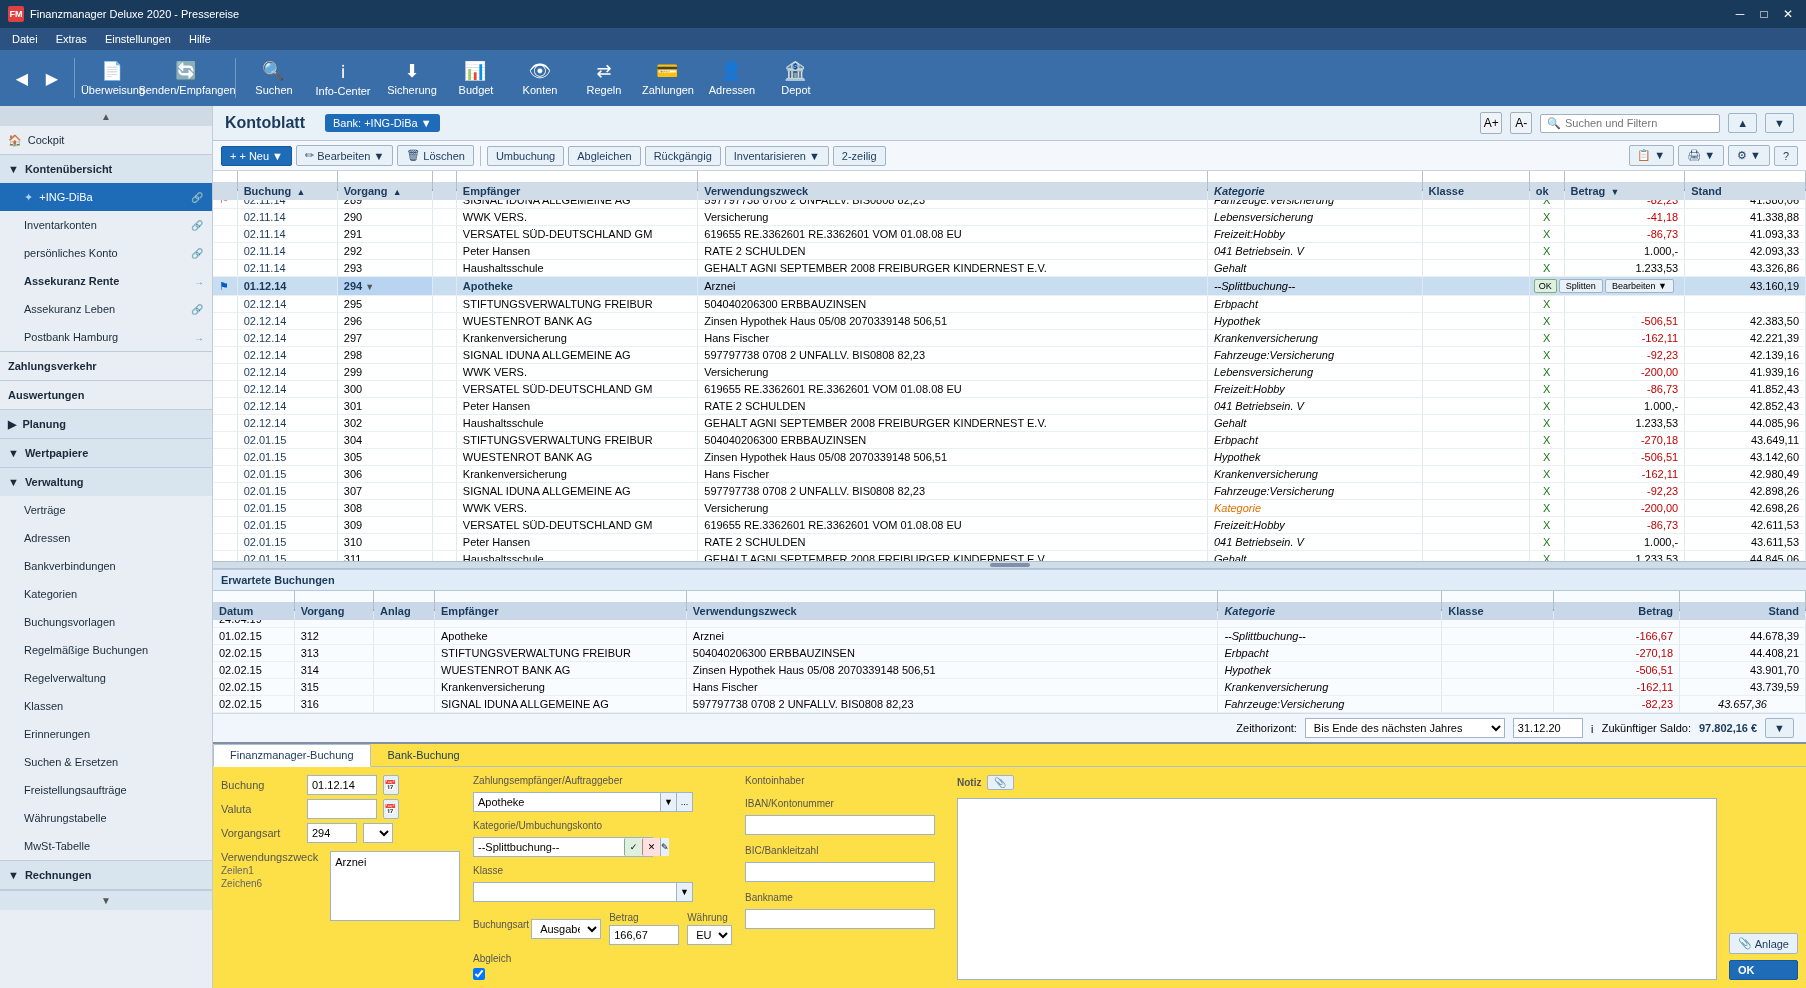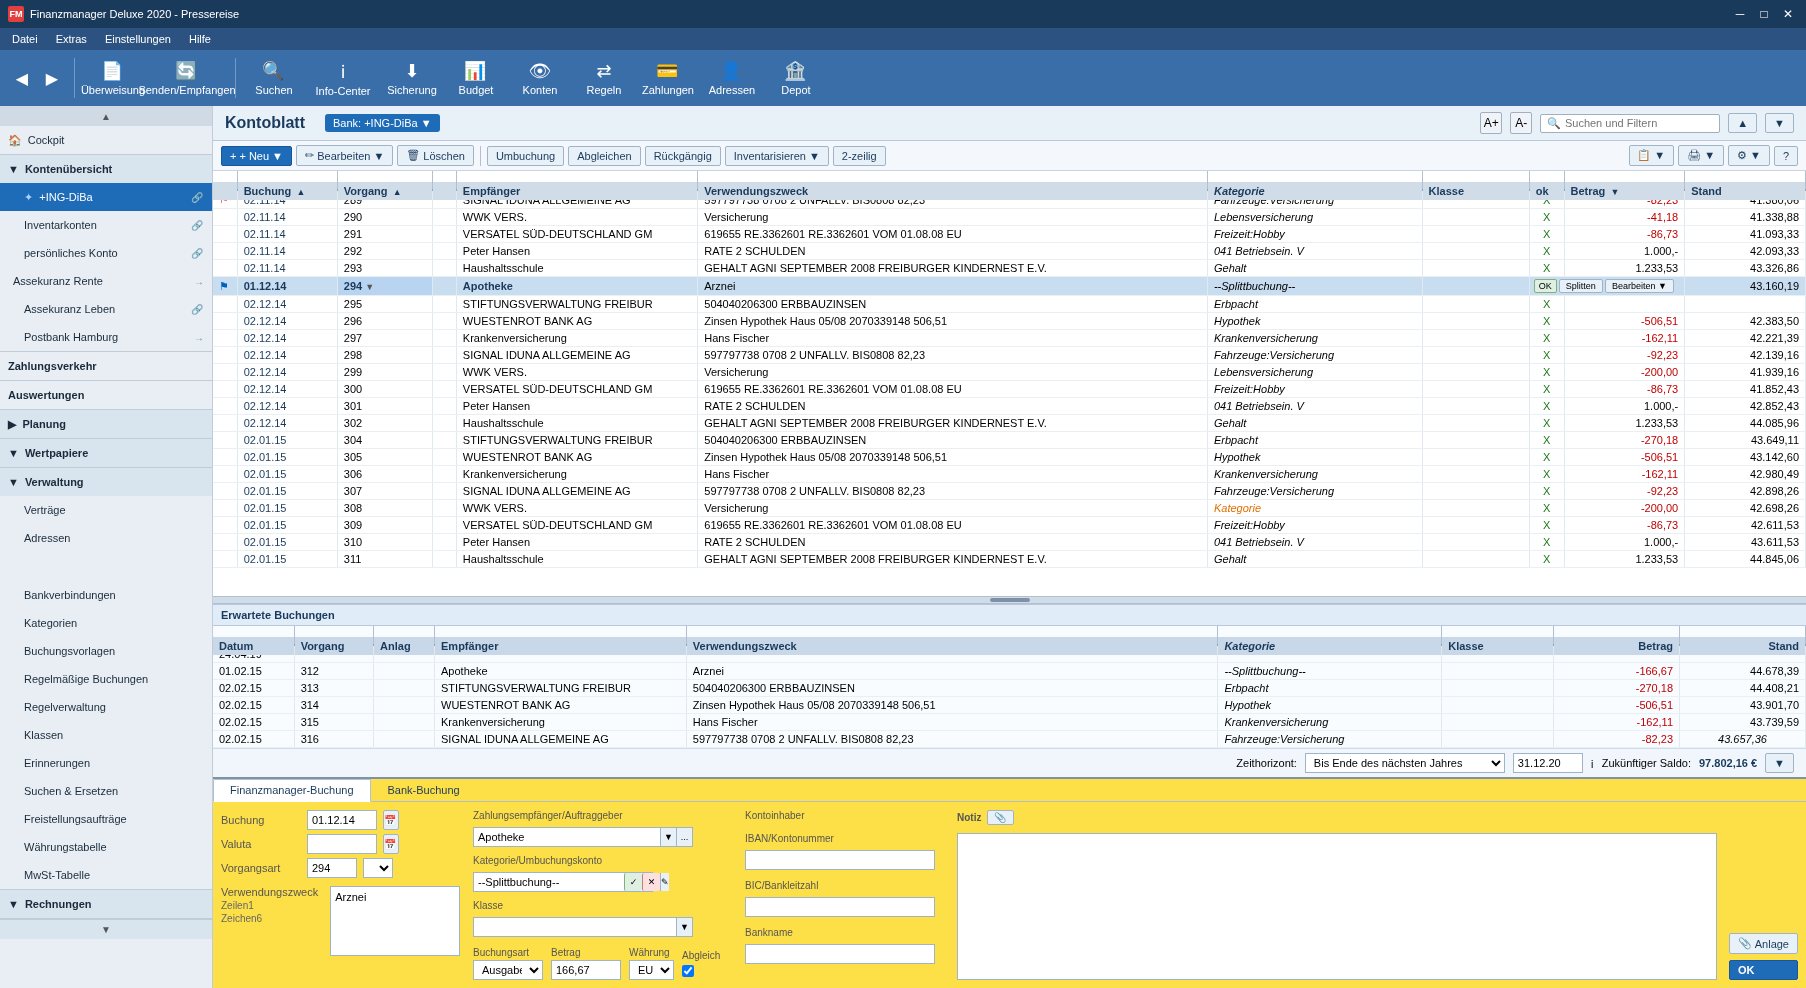--- a/index.html
+++ b/index.html
@@ -476,21 +476,21 @@
         <span style="margin-left:auto;font-size:10px;">🔗</span>
       </div>
       <div class="sidebar-item" style="padding-left:24px;">
         <span>Inventarkonten</span>
         <span class="link-icon">🔗</span>
       </div>
       <div class="sidebar-item" style="padding-left:24px;text-align:right;">
         <span>persönliches Konto</span>
         <span class="link-icon">🔗</span>
       </div>
-      <div class="sidebar-item" style="padding-left:13px;">
+      <div class="sidebar-item" style="padding-left:24px;font-weight:bold;">
         <span>Assekuranz Rente</span>
         <span class="link-icon">→</span>
       </div>
       <div class="sidebar-item" style="padding-left:24px;">
         <span>Assekuranz Leben</span>
         <span class="link-icon">🔗</span>
       </div>
       <div class="sidebar-item" style="padding-left:24px;">
         <span>Postbank Hamburg</span>
         <span class="link-icon">→</span>
@@ -527,21 +527,21 @@
       <div class="sidebar-item header">
         <span>▼</span>
         <span>Verwaltung</span>
       </div>
       <div class="sidebar-item" style="padding-left:24px;">
         <span>Verträge</span>
       </div>
       <div class="sidebar-item" style="padding-left:24px;">
         <span>Adressen</span>
       </div>
-      <div class="sidebar-item" style="padding-left:24px;margin-top:29px;">
+      <div class="sidebar-item" style="padding-left:24px;">
         <span>Bankverbindungen</span>
       </div>
       <div class="sidebar-item" style="padding-left:24px;">
         <span>Kategorien</span>
       </div>
       <div class="sidebar-item" style="padding-left:24px;">
         <span>Buchungsvorlagen</span>
       </div>
       <div class="sidebar-item" style="padding-left:24px;">
         <span>Regelmäßige Buchungen</span>
@@ -1292,21 +1292,21 @@
               <button class="combo-btn inline-btn red" style="width:18px;">✕</button>
               <button class="combo-btn" style="width:18px;">✎</button>
             </div>
           </div>
           <div style="font-size:10px; color:#555; margin-top:4px; margin-bottom:2px;">Klasse</div>
           <div class="combo-field" style="width:220px;">
             <input type="text" class="combo-input" style="">
             <button class="combo-btn">▼</button>
           </div>
           <div class="form-row" style="margin-top:6px; gap:8px; flex-wrap:wrap;">
-            <div style="display:flex; flex-direction:column; gap:2px;">
+            <div style="display:flex; flex-direction:row; gap:2px;">
               <span style="font-size:10px; color:#555;">Buchungsart</span>
               <select class="form-select" style="width:70px;">
                 <option>Ausgabe</option>
               </select>
             </div>
             <div style="display:flex; flex-direction:column; gap:2px;">
               <span style="font-size:10px; color:#555;">Betrag</span>
               <input type="text" class="form-input betrag-input" value="166,67" style="">
             </div>
             <div style="display:flex; flex-direction:column; gap:2px;">

